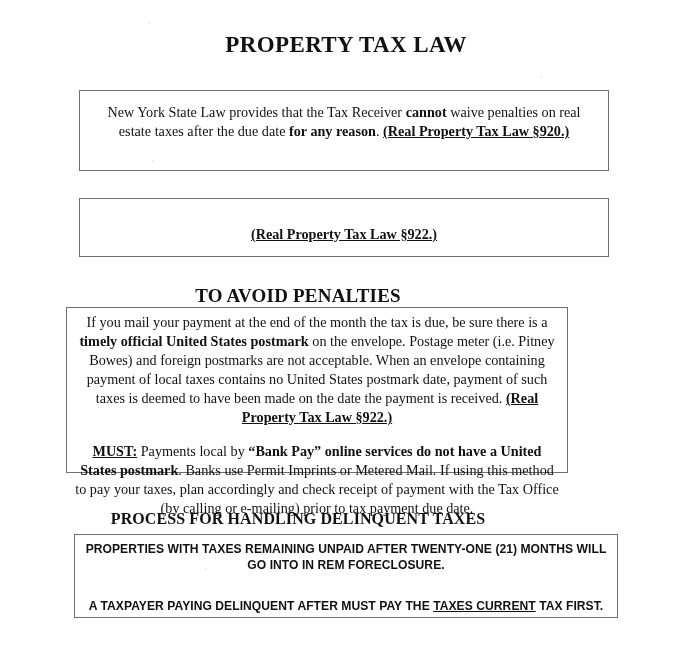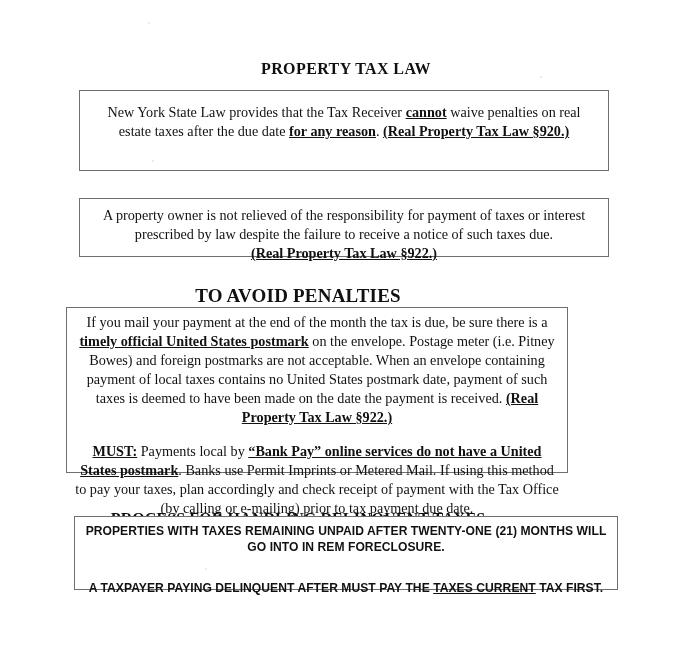--- a/index.html
+++ b/index.html
@@ -20,24 +20,24 @@
   .page {
     position: relative;
     width: 692px;
     height: 645px;
   }
 
   
   .doc-title {
     position: absolute;
     left: 0;
-    top: 60px;
+    top: 32px;
     width: 692px;
     text-align: center;
-    font-size: 16px;
+    font-size: 23px;
     font-weight: bold;
     letter-spacing: 0.4px;
     font-family: "Liberation Serif", "DejaVu Serif", serif;
   }
 
   .section-heading {
     position: absolute;
     width: 596px;
     left: 0;
     text-align: center;
@@ -76,23 +76,23 @@
     height: 59px;
   }
   .box-3 {
     left: 66px;
     top: 307px;
     width: 502px;
     height: 166px;
   }
   .box-4 {
     left: 74px;
-    top: 516px;
+    top: 534px;
     width: 544px;
-    height: 74px;
+    height: 84px;
   }
 
   .box-inner {
     padding: 0;
   }
 
   p.para {
     margin: 0;
     text-align: center;
     font-size: 14.2px;
@@ -123,21 +123,20 @@
   .box-4 p.line-1 {
     padding: 7px 10px 0 10px;
   }
   .box-4 p.line-2 {
     padding: 26px 10px 0 10px;
   }
 
   b, .b { font-weight: bold; text-decoration: underline; }
   .bu {
     font-weight: bold;
-    text-decoration: underline;
   }
   .u { text-decoration: underline; }
 
   
   .speck {
     position: absolute;
     background: #cfcfcf;
     width: 2px;
     height: 2px;
     border-radius: 50%;
@@ -152,21 +151,21 @@
   <div class="doc-title">PROPERTY TAX LAW</div>
 
   <div class="box box-1">
     <div class="box-inner">
       <p class="para"><span>New York State Law provides that the Tax Receiver </span><span class="bu">cannot</span><span> waive penalties on real estate taxes after the due date </span><span class="bu">for any reason</span><span>. </span><span class="b">(Real Property Tax Law §920.)</span></p>
     </div>
   </div>
 
   <div class="box box-2">
     <div class="box-inner">
-      <p class="para"><span>A property owner is not relieved of the responsibility for payment of taxes or interest prescribed by law despite the failure to receive a notice of such taxes due.</span><br><span class="b">(Real Property Tax Law §922.)</span></p>
+      <p class="para"><br><span class="b">(Real Property Tax Law §922.)</span></p>
     </div>
   </div>
 
   <div class="section-heading heading-avoid">TO AVOID PENALTIES</div>
 
   <div class="box box-3">
     <div class="box-inner">
       <p class="para"><span>If you mail your payment at the end of the month the tax is due, be sure there is a </span><span class="bu">timely official United States postmark</span><span> on the envelope.  Postage meter (i.e. Pitney Bowes) and foreign postmarks are not acceptable.  When an envelope containing payment of local taxes contains no United States postmark date, payment of such taxes is deemed to have been made on the date the payment is received.  </span><span class="b">(Real Property Tax Law §922.)</span></p>
 
       <p class="para note"><span class="b">MUST:</span><span> Payments local by </span><span class="bu">“Bank Pay” online services do not have a United States postmark</span><span>.  Banks use Permit Imprints or Metered Mail.  If using this method to pay your taxes, plan accordingly and check receipt of payment with the Tax Office (by calling or e-mailing) prior to tax payment due date.</span></p>

